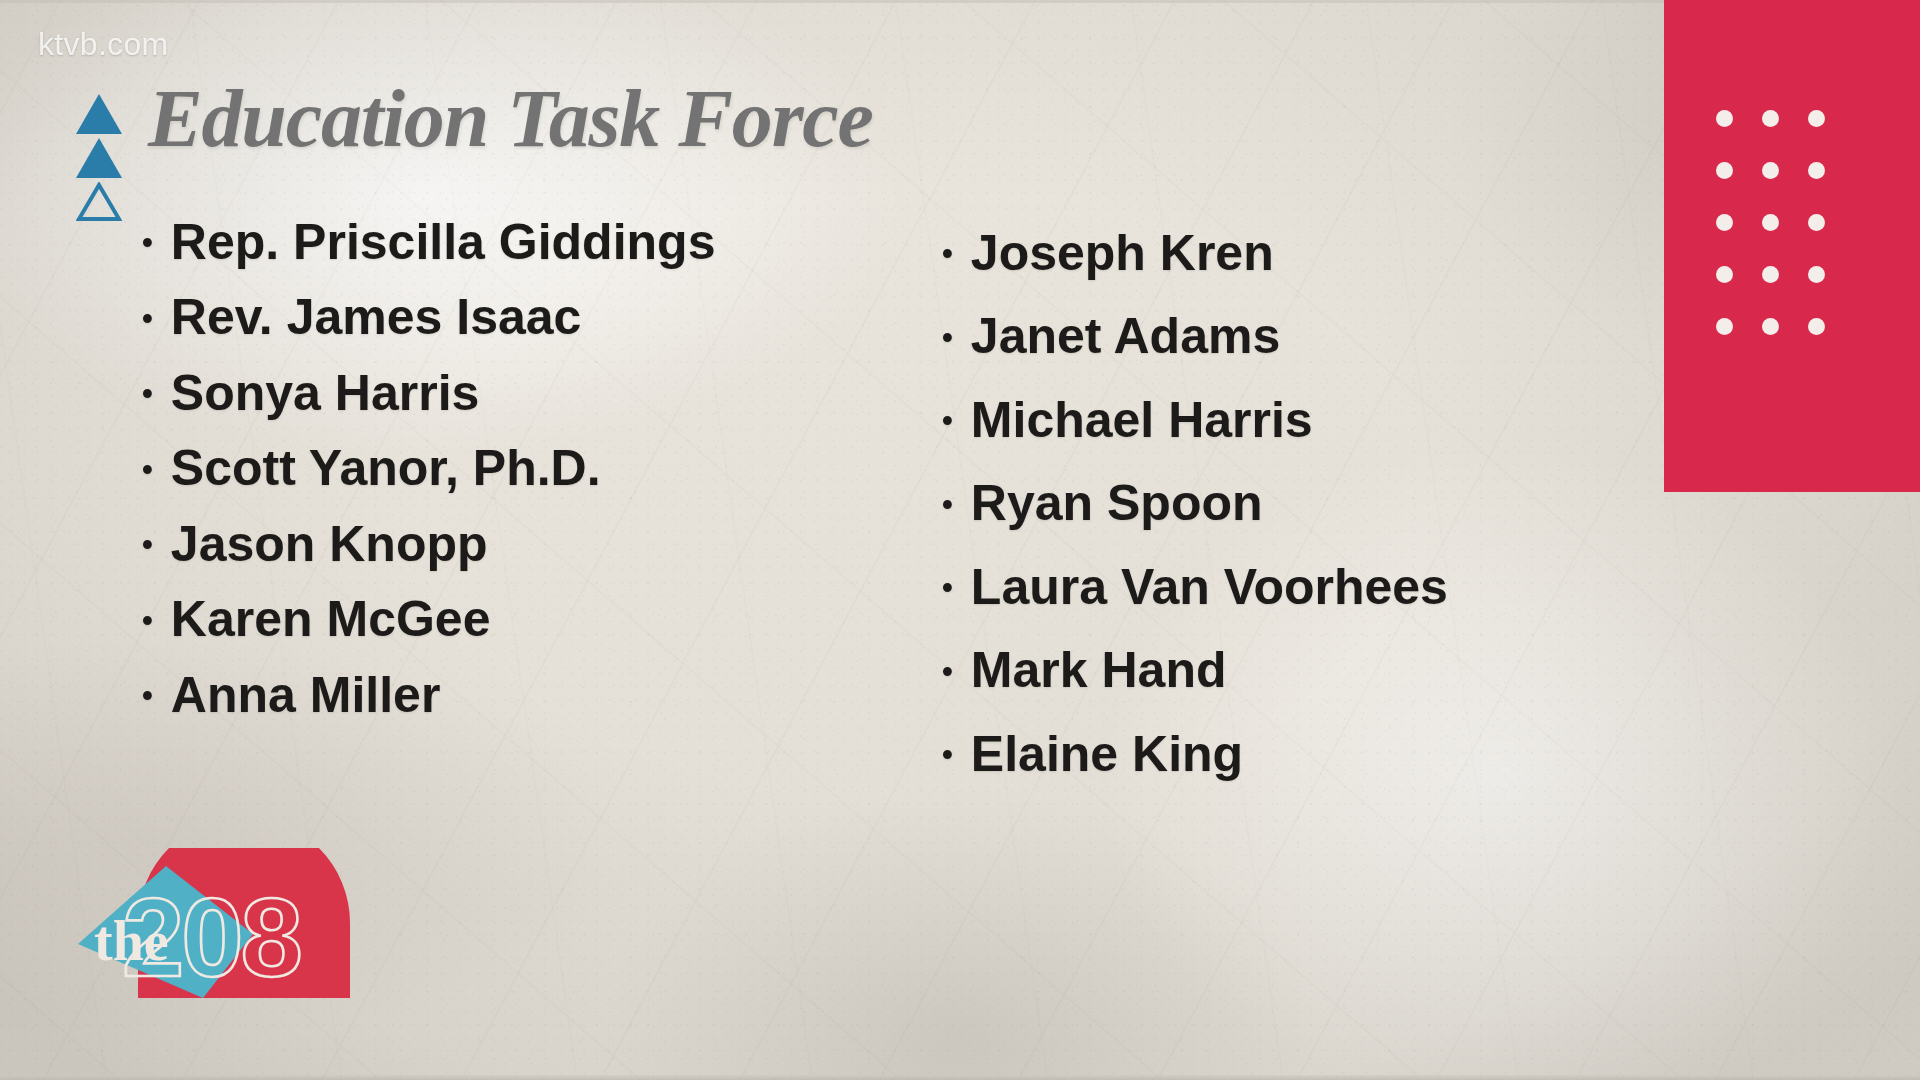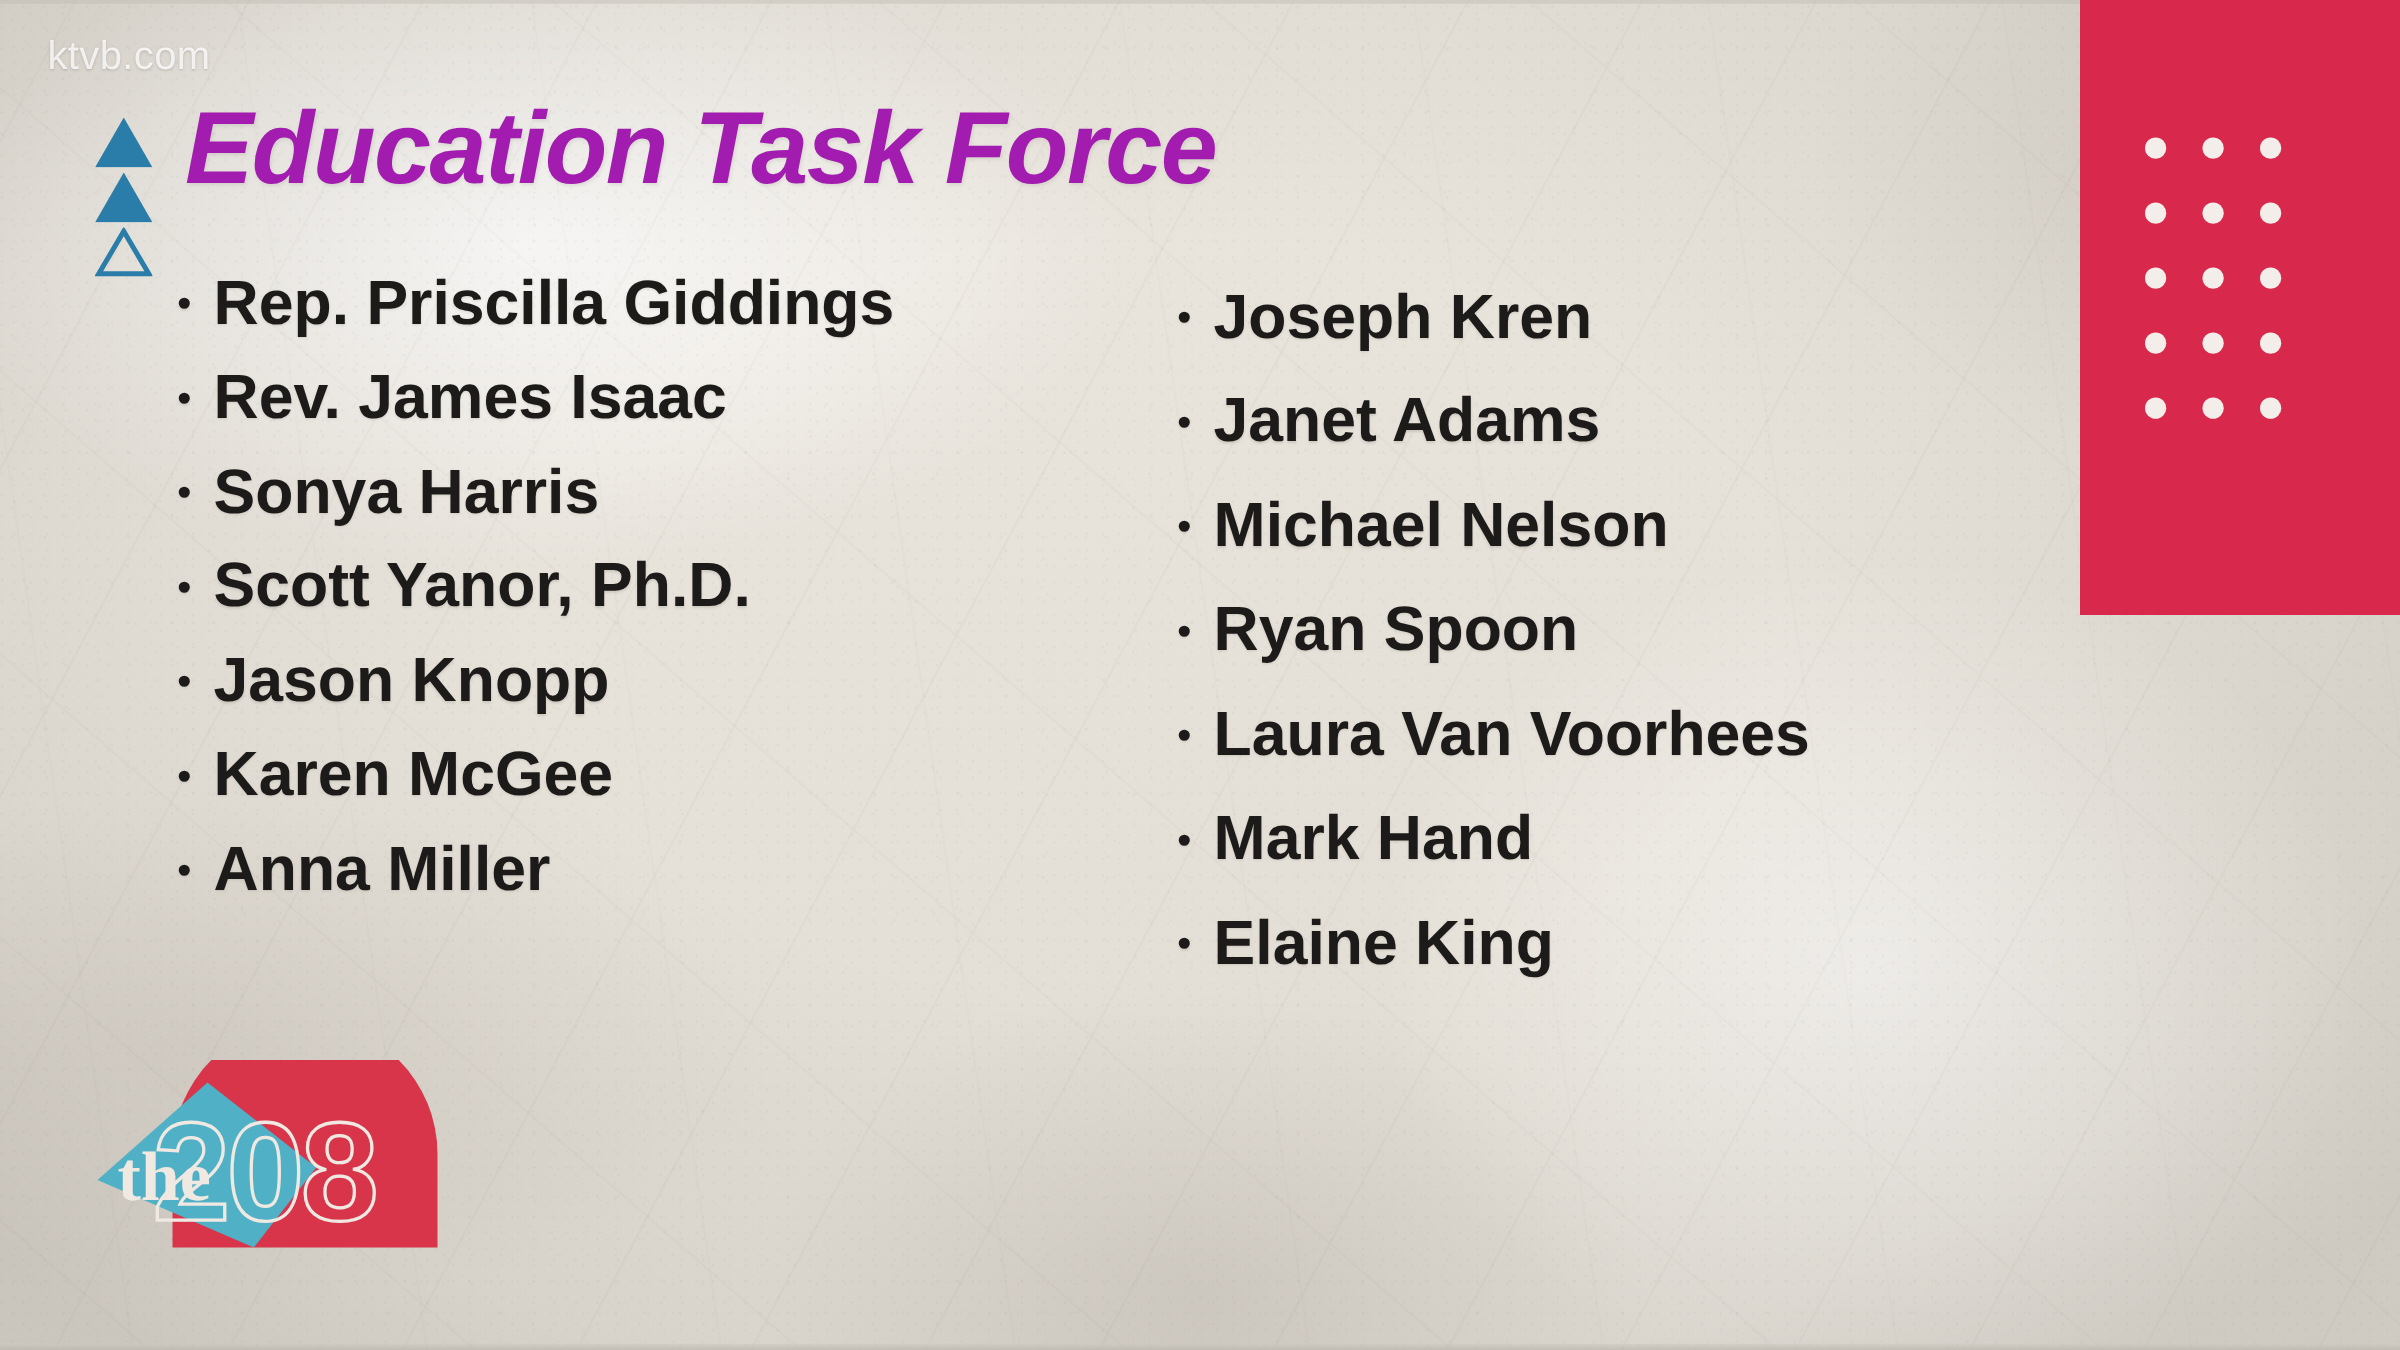--- a/index.html
+++ b/index.html
@@ -119,25 +119,25 @@
     top: 88px;
     background: transparent;
   }
   .tri-outline svg { display: block; }
 
   
   .title {
     position: absolute;
     left: 148px;
     top: 78px;
-    font-family: Liberation Sans, sans-serif;
+    font-family: Liberation Serif, serif;
     font-size: 82px;
     font-weight: bold;
     font-style: italic;
-    color: #a21caf;
+    color: #737373;
     letter-spacing: -1.2px;
     white-space: nowrap;
     line-height: 1;
     text-shadow: 1px 2px 3px rgba(120,120,110,0.18);
     text-align: right;
   }
 
   
   .col {
     position: absolute;
@@ -253,21 +253,21 @@
     <span class="name-item">Sonya Harris</span>
     <span class="name-item">Scott Yanor, Ph.D.</span>
     <span class="name-item">Jason Knopp</span>
     <span class="name-item">Karen McGee</span>
     <span class="name-item">Anna Miller</span>
   </div>
 
   <div class="col col-right">
     <span class="name-item">Joseph Kren</span>
     <span class="name-item">Janet Adams</span>
-    <span class="name-item">Michael Nelson</span>
+    <span class="name-item">Michael Harris</span>
     <span class="name-item">Ryan Spoon</span>
     <span class="name-item">Laura Van Voorhees</span>
     <span class="name-item">Mark Hand</span>
     <span class="name-item">Elaine King</span>
   </div>
 
   <div class="red-block">
     <div class="dot-grid">
       <div class="dot"></div>
       <div class="dot"></div>

